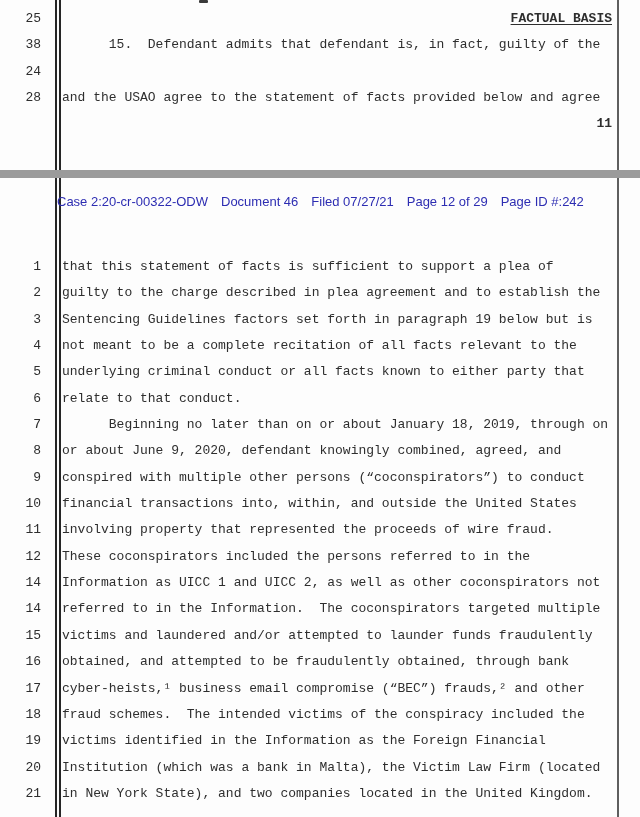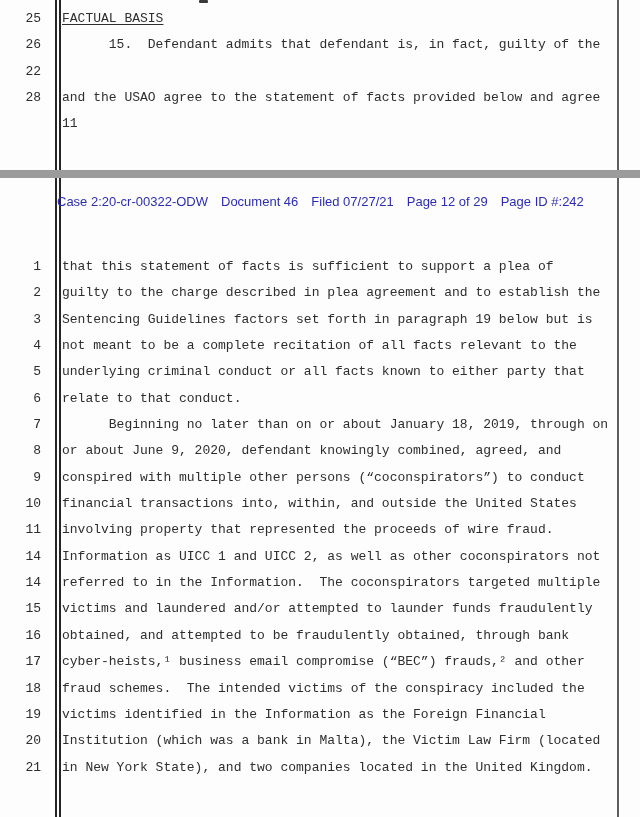--- a/index.html
+++ b/index.html
@@ -51,43 +51,43 @@
   .lines.cur  { top: 254px; }
   .row { position: relative; height: 26.35px; line-height: 26.35px; }
   .ln {
     position: absolute; left: 0; top: 0; width: 41px;
     text-align: right; color: #2e2e2e;
   }
   .lt {
     position: absolute; left: 62px; right: 28px; top: 0;
     white-space: pre;
   }
-  .lt.center { text-align: left; }
+  .lt.center { text-align: right; font-weight: bold; }
   .lt.underline { text-decoration: underline; text-underline-offset: 2px; }
 </style>
 </head>
 <body style="--stamp-color: #2d2db2; --separator-color: #9b9b9b; --text-color: #2e2e2e;">
 
 <div class="canvas">
 
   <div class="edge-artifact"></div>
 
   <div class="vr-left seg-top"></div>
   <div class="vr-right seg-top"></div>
   <div class="lines prev" id="prev-lines">
       <div class="row">
         <span class="ln">25</span>
         <span class="lt center underline">FACTUAL BASIS</span>
       </div>
       <div class="row">
-        <span class="ln">26</span>
+        <span class="ln">38</span>
         <span class="lt">      15.  Defendant admits that defendant is, in fact, guilty of the</span>
       </div>
       <div class="row">
-        <span class="ln">22</span>
+        <span class="ln">24</span>
       </div>
       <div class="row">
         <span class="ln">28</span>
         <span class="lt">and the USAO agree to the statement of facts provided below and agree</span>
       </div>
       <div class="row">
         <span class="ln"></span>
         <span class="lt center">11</span>
       </div>
     </div>
@@ -144,20 +144,24 @@
       </div>
       <div class="row">
         <span class="ln">10</span>
         <span class="lt">financial transactions into, within, and outside the United States</span>
       </div>
       <div class="row">
         <span class="ln">11</span>
         <span class="lt">involving property that represented the proceeds of wire fraud.</span>
       </div>
       <div class="row">
+        <span class="ln">12</span>
+        <span class="lt">These coconspirators included the persons referred to in the</span>
+      </div>
+      <div class="row">
         <span class="ln">14</span>
         <span class="lt">Information as UICC 1 and UICC 2, as well as other coconspirators not</span>
       </div>
       <div class="row">
         <span class="ln">14</span>
         <span class="lt">referred to in the Information.  The coconspirators targeted multiple</span>
       </div>
       <div class="row">
         <span class="ln">15</span>
         <span class="lt">victims and laundered and/or attempted to launder funds fraudulently</span>

